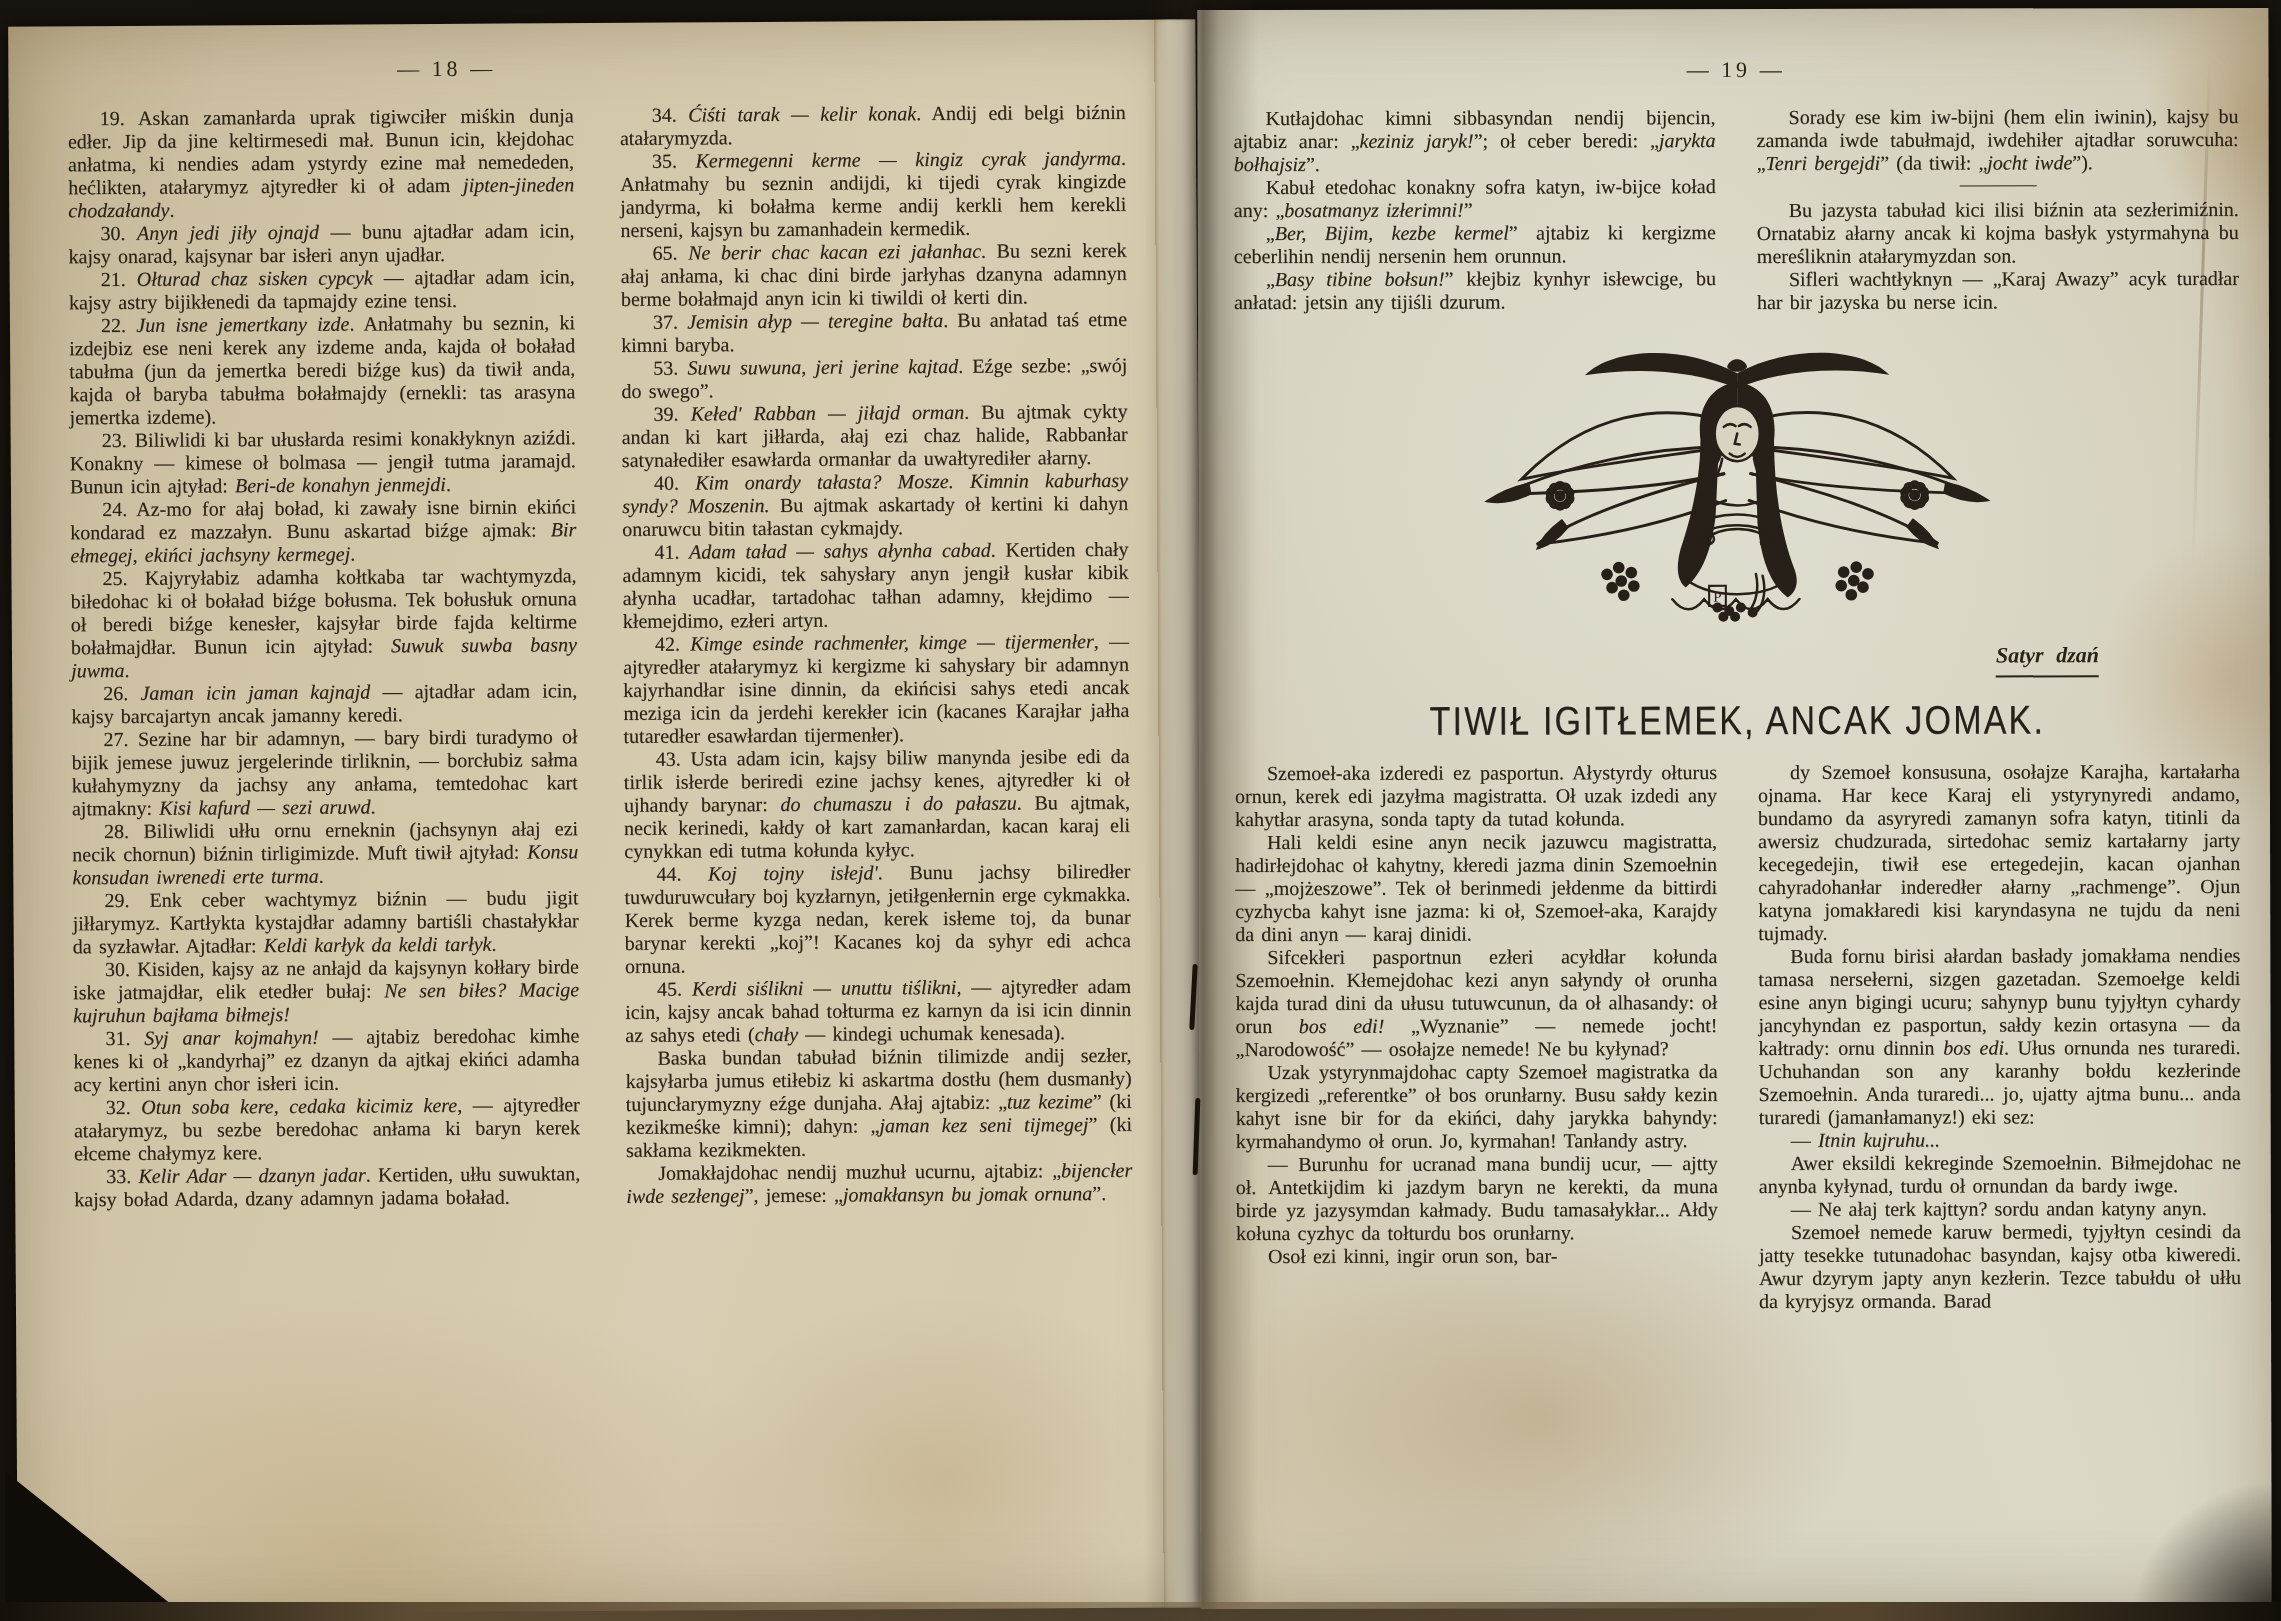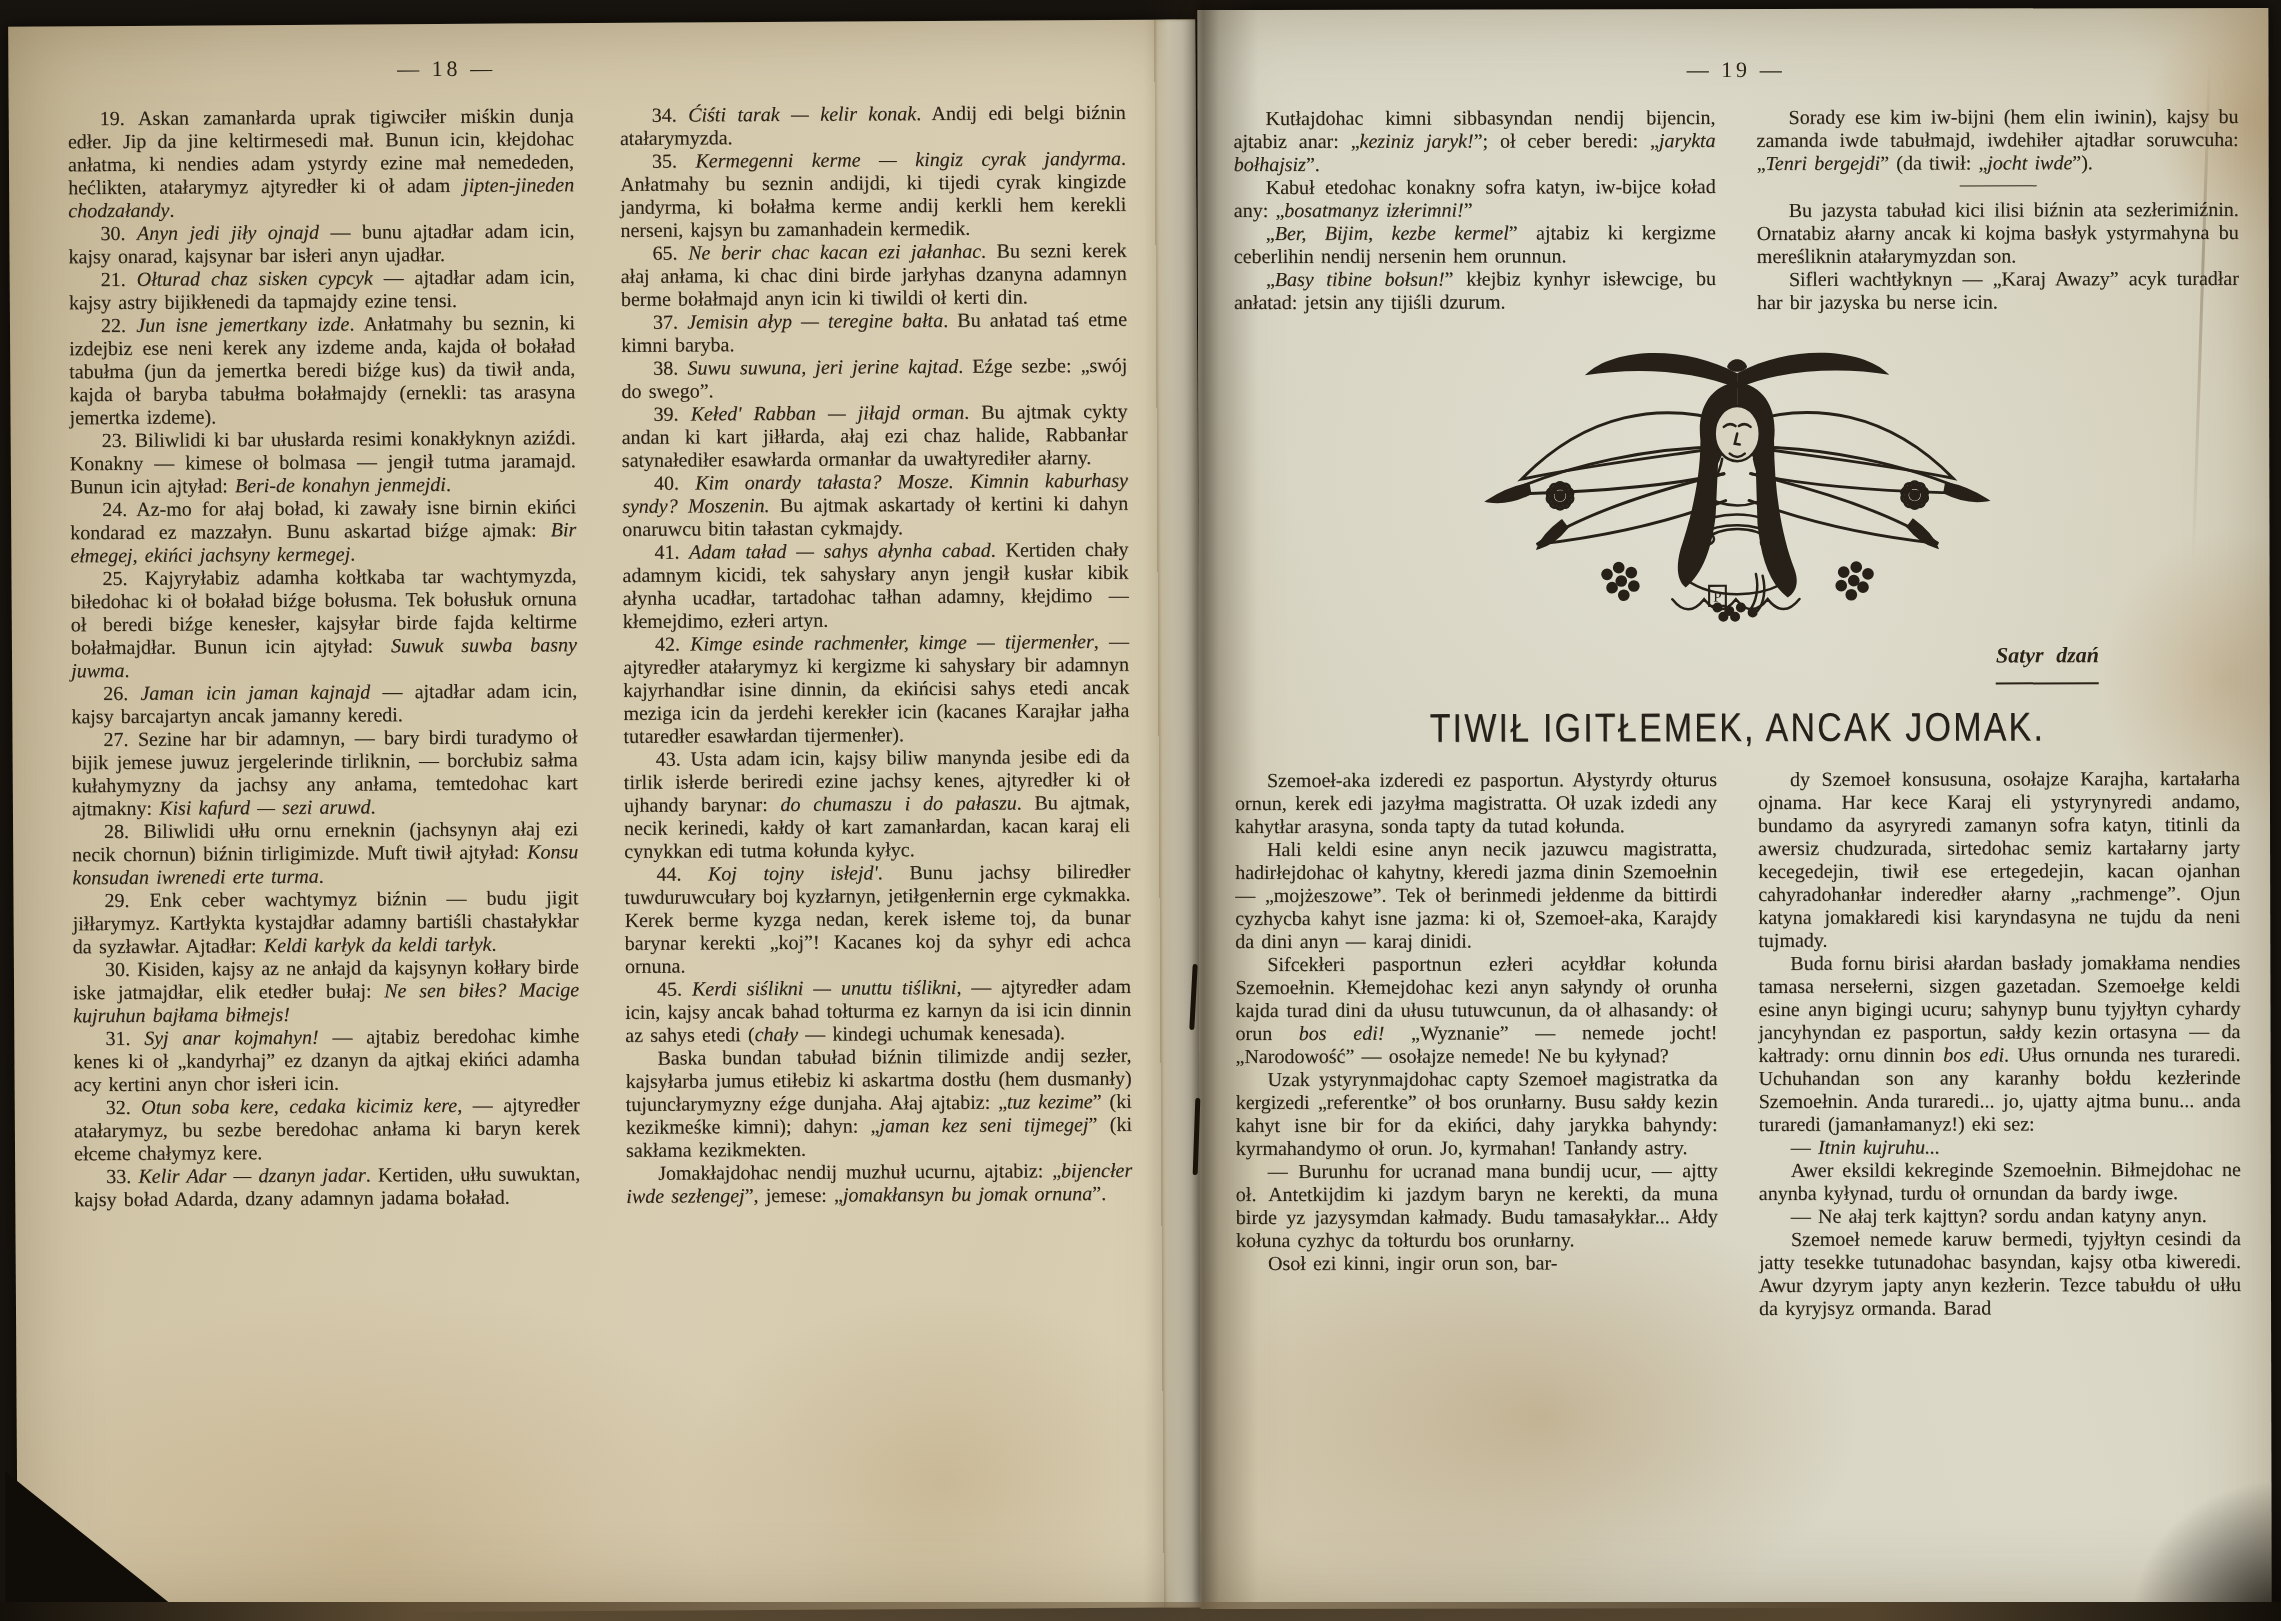--- a/index.html
+++ b/index.html
@@ -46,21 +46,21 @@
     margin:0;font-size:20px;line-height:23px;
     text-align:justify;text-indent:32px;word-spacing:2.2px;
     text-shadow:0.3px 0.3px 0.4px rgba(43,35,23,.4);
   }
   .para i{font-style:italic;}
   .text-rule{width:77px;border-top:1.8px solid #2b2317;margin:10.7px auto 12.5px auto;}
   .illustration-wrap{text-align:center;margin-top:9px;}
   .caption-row{width:86%;text-align:right;margin-top:1.8px;}
   .caption{
     display:inline-block;font-style:italic;font-weight:bold;font-size:22px;
-    border-bottom:2.2px solid #2b2317;padding-bottom:14px;word-spacing:7.1px;
+    border-bottom:2.2px solid #2b2317;padding-bottom:7px;word-spacing:7.1px;
   }
   .story-title{
     text-align:center;margin:23px 0 21.4px 0;
     font-family:"Liberation Sans","DejaVu Sans",sans-serif;
     font-size:34px;font-weight:normal;letter-spacing:2.2px;
     transform:scaleY(1.18);color:#27201a;
     text-shadow:0.4px 0.4px 0.4px rgba(43,35,23,.45);
   }
   
   .fore-edge{
@@ -119,21 +119,21 @@
             <p class="para"><span>30. Kisiden, kajsy az ne anłajd da kajsynyn kołłary birde iske jatmajdłar, elik etedłer bułaj: </span><i>Ne sen biłes? Macige kujruhun bajłama biłmejs!</i></p>
             <p class="para"><span>31. </span><i>Syj anar kojmahyn!</i><span> — ajtabiz beredohac kimhe kenes ki oł „kandyrhaj” ez dzanyn da ajtkaj ekińci adamha acy kertini anyn chor isłeri icin.</span></p>
             <p class="para"><span>32. </span><i>Otun soba kere, cedaka kicimiz kere</i><span>, — ajtyredłer atałarymyz, bu sezbe beredohac anłama ki baryn kerek ełceme chałymyz kere.</span></p>
             <p class="para"><span>33. </span><i>Kelir Adar — dzanyn jadar</i><span>. Kertiden, ułłu suwuktan, kajsy boład Adarda, dzany adamnyn jadama bołaład.</span></p>
           </div>
         <div class="col">
             <p class="para"><span>34. </span><i>Ćiśti tarak — kelir konak</i><span>. Andij edi belgi biźnin atałarymyzda.</span></p>
             <p class="para"><span>35. </span><i>Kermegenni kerme — kingiz cyrak jandyrma</i><span>. Anłatmahy bu seznin andijdi, ki tijedi cyrak kingizde jandyrma, ki bołałma kerme andij kerkli hem kerekli nerseni, kajsyn bu zamanhadein kermedik.</span></p>
             <p class="para"><span>65. </span><i>Ne berir chac kacan ezi jałanhac</i><span>. Bu sezni kerek ałaj anłama, ki chac dini birde jarłyhas dzanyna adamnyn berme bołałmajd anyn icin ki tiwildi oł kerti din.</span></p>
             <p class="para"><span>37. </span><i>Jemisin ałyp — teregine bałta</i><span>. Bu anłatad taś etme kimni baryba.</span></p>
-            <p class="para"><span>38. </span><i>Suwu suwuna, jeri jerine kajtad</i><span>. Eźge sezbe: „swój do swego”.</span></p>
+            <p class="para"><span>53. </span><i>Suwu suwuna, jeri jerine kajtad</i><span>. Eźge sezbe: „swój do swego”.</span></p>
             <p class="para"><span>39. </span><i>Kełed' Rabban — jiłajd orman</i><span>. Bu ajtmak cykty andan ki kart jiłłarda, ałaj ezi chaz halide, Rabbanłar satynałediłer esawłarda ormanłar da uwałtyrediłer ałarny.</span></p>
             <p class="para"><span>40. </span><i>Kim onardy tałasta? Mosze. Kimnin kaburhasy syndy? Moszenin.</i><span> Bu ajtmak askartady oł kertini ki dahyn onaruwcu bitin tałastan cykmajdy.</span></p>
             <p class="para"><span>41. </span><i>Adam taład — sahys ałynha cabad</i><span>. Kertiden chały adamnym kicidi, tek sahysłary anyn jengił kusłar kibik ałynha ucadłar, tartadohac tałhan adamny, kłejdimo — kłemejdimo, ezłeri artyn.</span></p>
             <p class="para"><span>42. </span><i>Kimge esinde rachmenłer, kimge — tijermenłer</i><span>, — ajtyredłer atałarymyz ki kergizme ki sahysłary bir adamnyn kajyrhandłar isine dinnin, da ekińcisi sahys etedi ancak meziga icin da jerdehi kerekłer icin (kacanes Karajłar jałha tutaredłer esawłardan tijermenłer).</span></p>
             <p class="para"><span>43. Usta adam icin, kajsy biliw manynda jesibe edi da tirlik isłerde beriredi ezine jachsy kenes, ajtyredłer ki oł ujhandy barynar: </span><i>do chumaszu i do pałaszu</i><span>. Bu ajtmak, necik kerinedi, kałdy oł kart zamanłardan, kacan karaj eli cynykkan edi tutma kołunda kyłyc.</span></p>
             <p class="para"><span>44. </span><i>Koj tojny isłejd'</i><span>. Bunu jachsy biliredłer tuwduruwcułary boj kyzłarnyn, jetiłgenłernin erge cykmakka. Kerek berme kyzga nedan, kerek isłeme toj, da bunar barynar kerekti „koj”! Kacanes koj da syhyr edi achca ornuna.</span></p>
             <p class="para"><span>45. </span><i>Kerdi siślikni — unuttu tiślikni</i><span>, — ajtyredłer adam icin, kajsy ancak bahad tołturma ez karnyn da isi icin dinnin az sahys etedi (</span><i>chały</i><span> — kindegi uchumak kenesada).</span></p>
             <p class="para"><span>Baska bundan tabuład biźnin tilimizde andij sezłer, kajsyłarba jumus etiłebiz ki askartma dostłu (hem dusmanły) tujuncłarymyzny eźge dunjaha. Ałaj ajtabiz: „</span><i>tuz kezime</i><span>” (ki kezikmeśke kimni); dahyn: „</span><i>jaman kez seni tijmegej</i><span>” (ki sakłama kezikmekten.</span></p>
             <p class="para"><span>Jomakłajdohac nendij muzhuł ucurnu, ajtabiz: „</span><i>bijencłer iwde sezłengej</i><span>”, jemese: „</span><i>jomakłansyn bu jomak ornuna</i><span>”.</span></p>
           </div>

